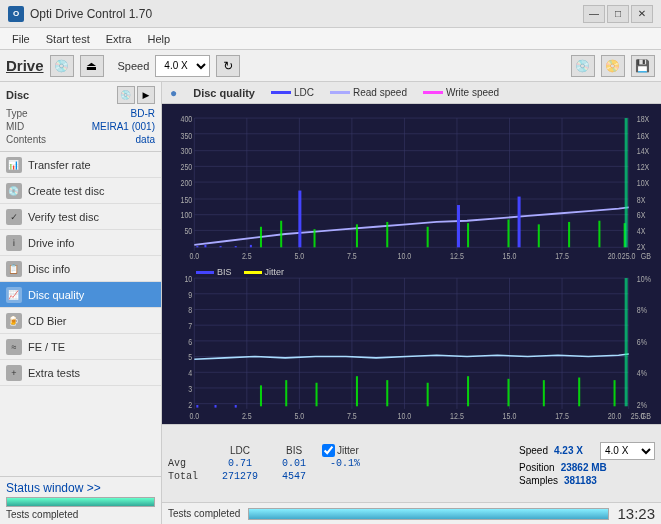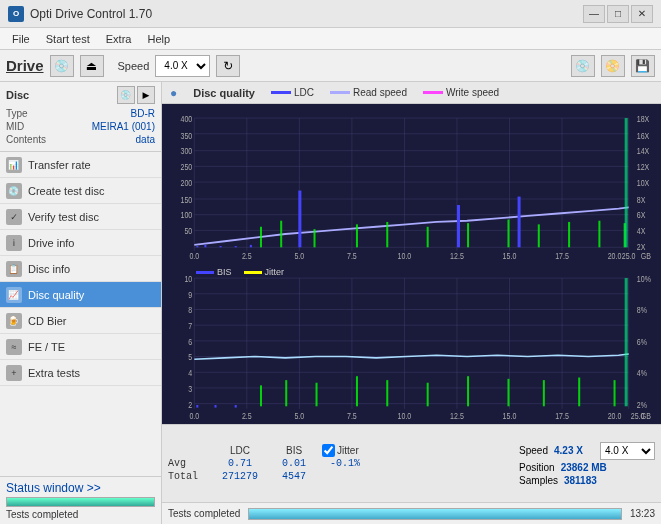--- a/index.html
+++ b/index.html
@@ -385,21 +385,21 @@
       height: 12px;
       background: #ddd;
       border: 1px solid #aaa;
       position: relative;
     }
     .bottom-progress-fill {
       height: 100%;
       background: linear-gradient(to bottom, #8ef, #4ac);
     }
     .bottom-time {
-      font-size: 10px;
+      font-size: 15px;
       color: #333;
     }
   </style>
 </head>
 <body>
 
 <div class="title-bar">
   <div class="title-bar-left">
     <div class="app-icon">O</div>
     <span class="title-text">Opti Drive Control 1.70</span>

